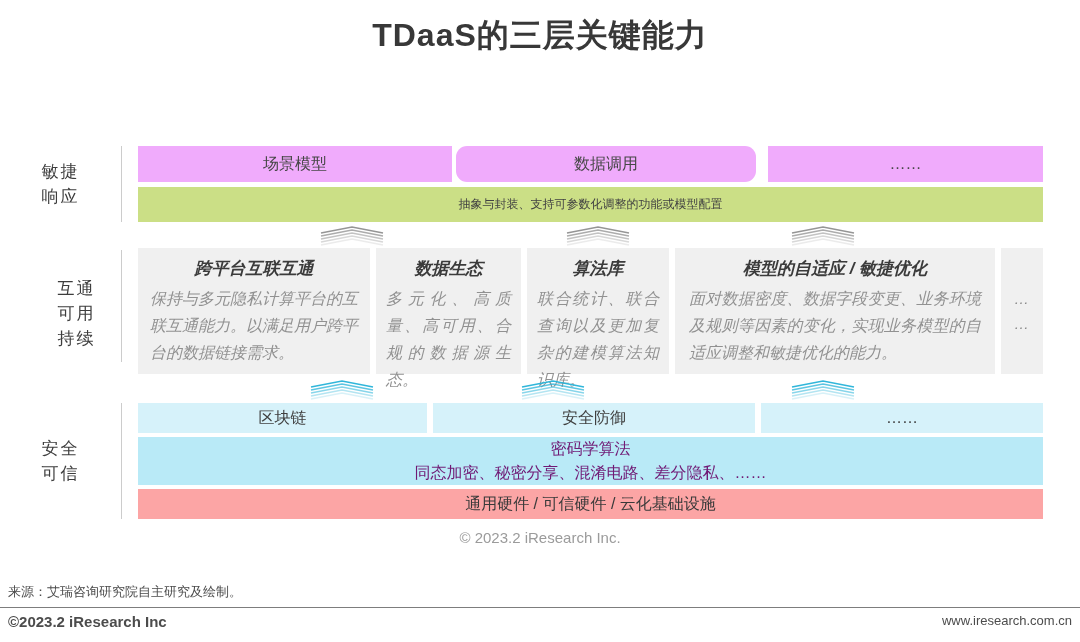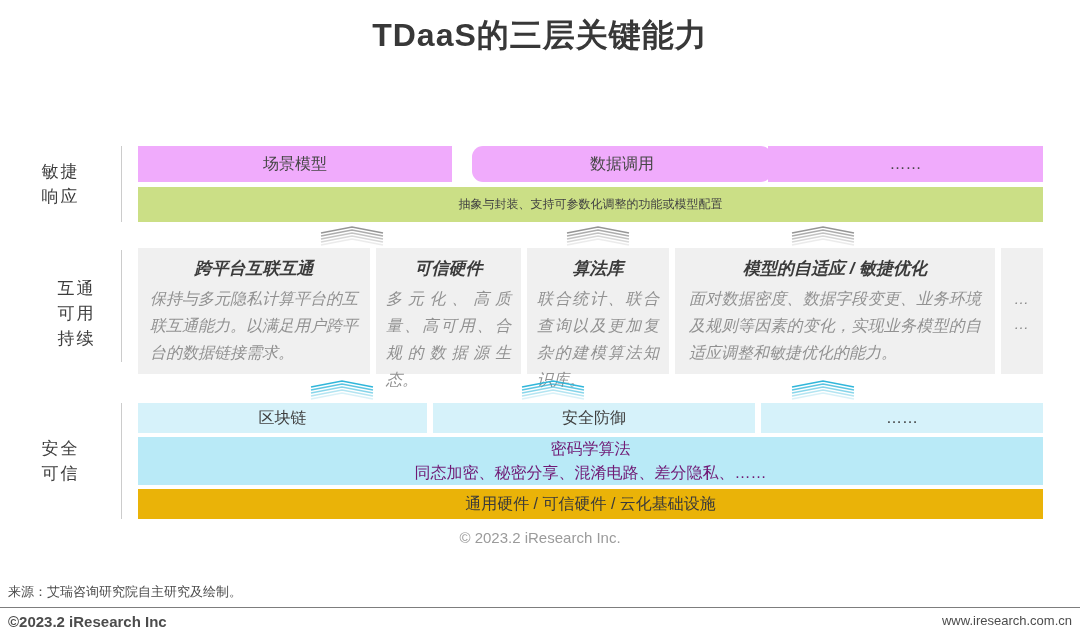--- a/index.html
+++ b/index.html
@@ -26,21 +26,21 @@
   #vline2 { top:250px; height:112px; }
   #vline3 { top:403px; height:116px; }
 
   
   .g-box {
     position:absolute; top:146px; height:36px; background:#f0abfc;
     display:flex; align-items:center; justify-content:center;
     font-size:16px; color:#474747;
   }
   #g1 { left:138px; width:314px; }
-  #g2 { left:472px; width:300px;border-radius:11px; }
+  #g2 { left:456px; width:300px;border-radius:11px; }
   #g3 { left:768px; width:275px; }
   .g-bar {
     position:absolute; left:138px; top:187px; width:905px; height:35px;
     background:#cbdf86; display:flex; align-items:center; justify-content:center;
     font-size:12px; color:#424242;
   }
 
   
   .chev { position:absolute; width:64px; height:22px; }
   .chev-gray-1 { left:320px; top:225px; }
@@ -82,21 +82,21 @@
   #b2 { left:433px; width:322px; }
   #b3 { left:761px; width:282px; }
   .b-mid {
     position:absolute; left:138px; top:437px; width:905px; height:48px;
     background:#b9eaf7; display:flex; flex-direction:column;
     align-items:center; justify-content:center;
     font-size:16px; color:#701a75; line-height:24px;
   }
   .b-bot {
     position:absolute; left:138px; top:489px; width:905px; height:30px;
-    background:#eab308; display:flex; align-items:center; justify-content:center;
+    background:#fca5a5; display:flex; align-items:center; justify-content:center;
     font-size:16px; color:#3a3a3a;
   }
 
   .copyright {
     position:absolute; top:529px; left:0; width:100%; text-align:center;
     font-size:15px; color:#9b9b9b;
   }
   .source {
     position:absolute; left:8px; top:583px; font-size:13px; color:#4c4c4c;
   }
@@ -159,21 +159,21 @@
         <polyline points="1,17 32,11 63,17" opacity="0.35"></polyline>
       <polyline points="1,20 32,14 63,20" opacity="0.18"></polyline>
     </g>
   </svg>
 
   <div class="card" id="c1">
     <div class="card-title">跨平台互联互通</div>
     <div class="card-body">保持与多元隐私计算平台的互联互通能力。以满足用户跨平台的数据链接需求。</div>
   </div>
   <div class="card" id="c2">
-    <div class="card-title">可信硬件</div>
+    <div class="card-title">数据生态</div>
     <div class="card-body">多元化、高质量、高可用、合规的数据源生态。</div>
   </div>
   <div class="card" id="c3">
     <div class="card-title">算法库</div>
     <div class="card-body">联合统计、联合查询以及更加复杂的建模算法知识库。</div>
   </div>
   <div class="card" id="c4">
     <div class="card-title">模型的自适应 / 敏捷优化</div>
     <div class="card-body">面对数据密度、数据字段变更、业务环境及规则等因素的变化，实现业务模型的自适应调整和敏捷优化的能力。</div>
   </div>

